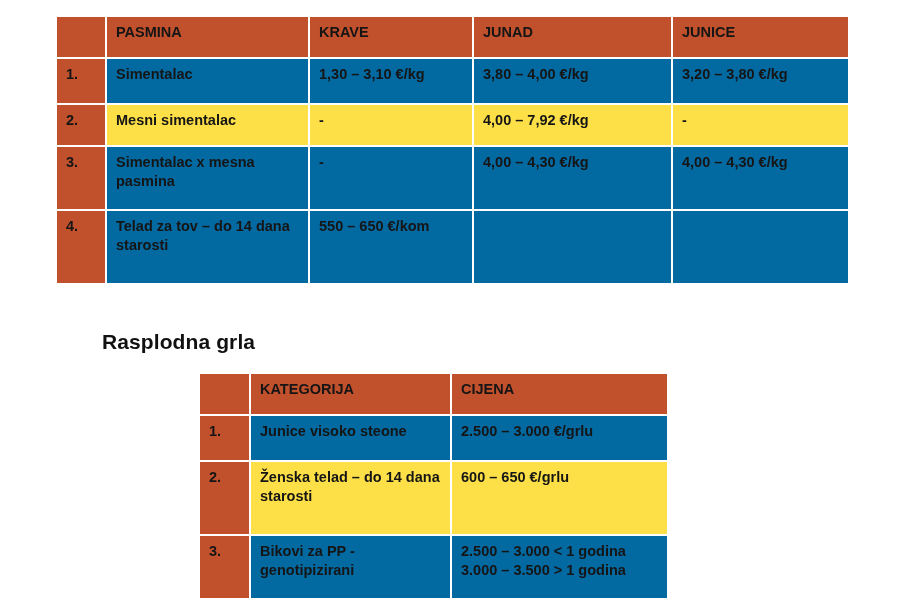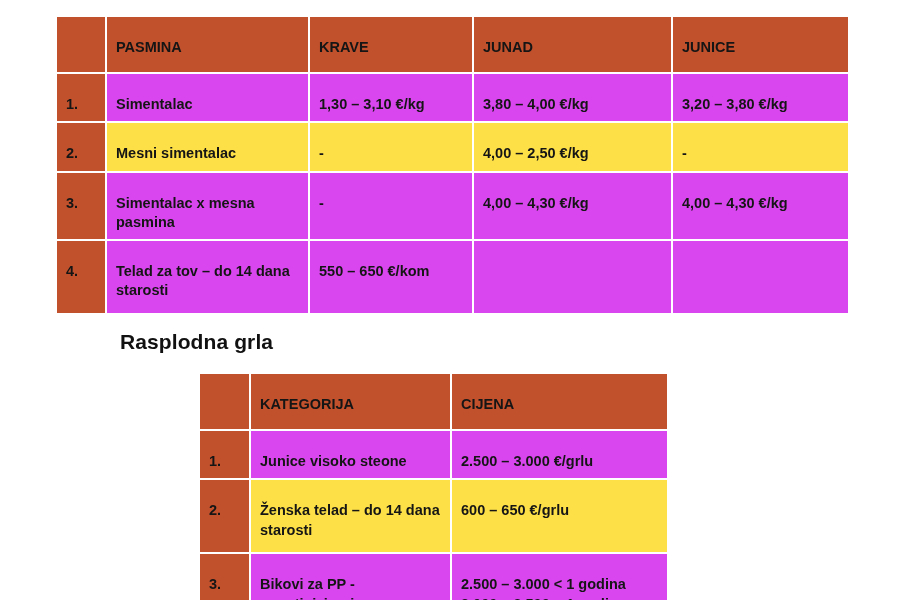--- a/index.html
+++ b/index.html
@@ -34,21 +34,21 @@
 
   table.pricetable {
     border-collapse: separate;
     border-spacing: 2px 2px;
     width: 100%;
     table-layout: fixed;
   }
 
   table.pricetable td,
   table.pricetable th {
-    padding: 21px 9px 7px 9px;
+    padding: 6px 9px 7px 9px;
     vertical-align: top;
     font-size: 14.5px;
     font-weight: bold;
     color: #151515;
     text-align: left;
     line-height: 1.33;
   }
 
   
   .hdr-cell {
@@ -67,21 +67,21 @@
     text-align: left;
   }
 
   
   .row-a td.data-cell { background: #E4D0CC; }
   .row-b td.data-cell { background: #F4E9E7; }
 
   
   #breeding-heading {
     position: absolute;
-    left: 120px;
+    left: 102px;
     top: 330px;
     font-size: 21px;
     font-weight: bold;
     color: #111111;
     letter-spacing: 0.1px;
     white-space: nowrap;
   }
 
   
   #table-cattle col.c-num   { width: 48px; }
@@ -92,21 +92,21 @@
 
   
   #table-breeding col.c-num { width: 49px; }
   #table-breeding col.c-kat { width: 199px; }
   #table-breeding col.c-cij { width: 215px; }
 
   .two-line { white-space: pre-line; }
 </style>
 <style>
     .hdr-cell, .hdr-blank, .num-cell { background: #C1512D; }
-    .row-a td.data-cell { background: #d946ef; }
+    .row-a td.data-cell { background: #0369a1; }
     .row-b td.data-cell { background: #fde047; }
     table.pricetable td, table.pricetable th { color: #151515; }
     body { background: #FFFFFF; }
   </style></head>
 <body>
 
 <div class="table-wrap" id="table-cattle">
   <table class="pricetable">
     <colgroup>
       <col class="c-num">
@@ -129,21 +129,21 @@
         <td class="num-cell">1.</td>
         <td class="data-cell">Simentalac</td>
         <td class="data-cell">1,30 – 3,10 €/kg</td>
         <td class="data-cell">3,80 – 4,00 €/kg</td>
         <td class="data-cell">3,20 – 3,80 €/kg</td>
       </tr>
       <tr class="row-b" style="height: 40px;">
         <td class="num-cell">2.</td>
         <td class="data-cell">Mesni simentalac</td>
         <td class="data-cell">-</td>
-        <td class="data-cell">4,00 – 2,50 €/kg</td>
+        <td class="data-cell">4,00 – 7,92 €/kg</td>
         <td class="data-cell">-</td>
       </tr>
       <tr class="row-a" style="height: 62px;">
         <td class="num-cell">3.</td>
         <td class="data-cell">Simentalac x mesna pasmina</td>
         <td class="data-cell">-</td>
         <td class="data-cell">4,00 – 4,30 €/kg</td>
         <td class="data-cell">4,00 – 4,30 €/kg</td>
       </tr>
       <tr class="row-a" style="height: 72px;">

